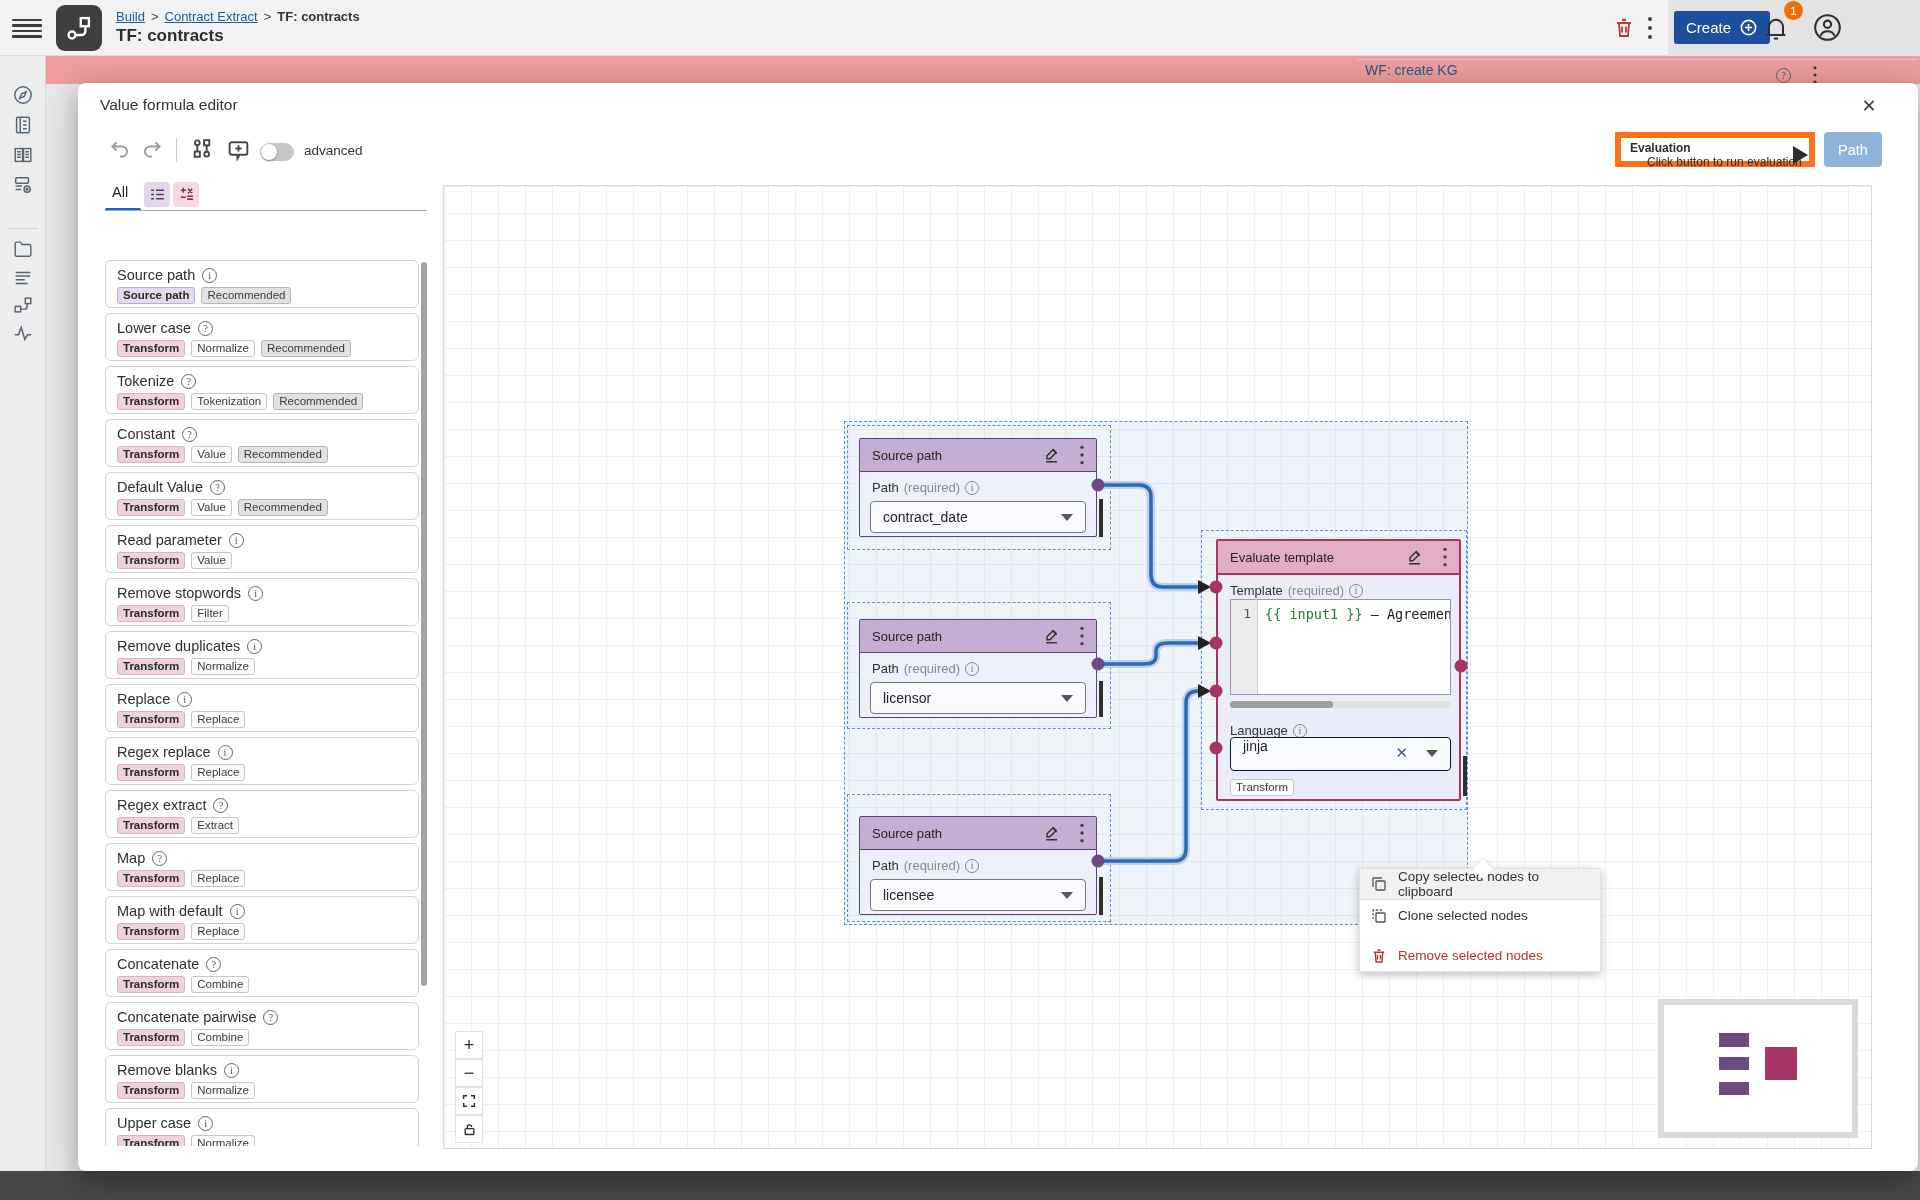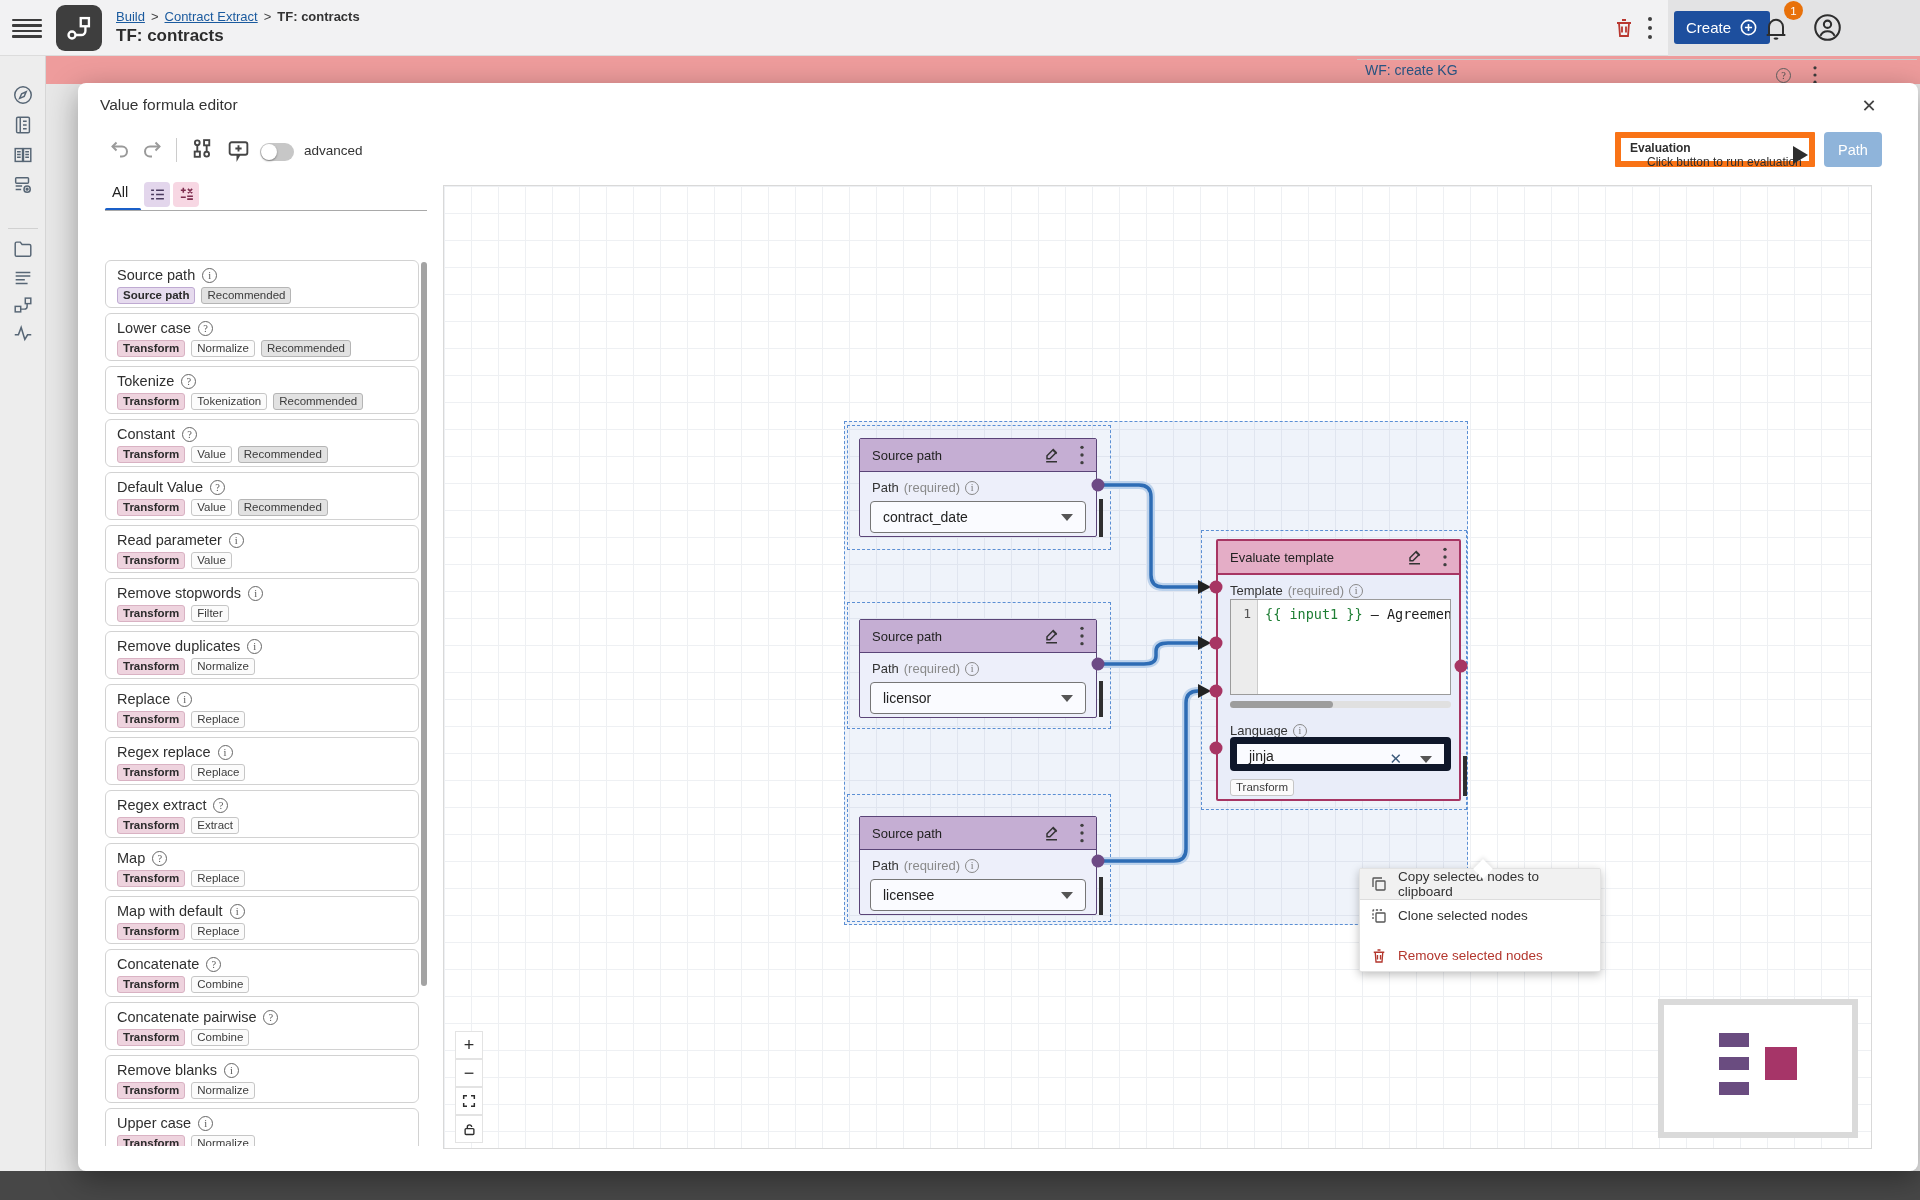--- a/index.html
+++ b/index.html
@@ -100,21 +100,21 @@
   .port-p { background:#6d4a85; }
   .port-m { background:#a73563; }
   .nd-bar { position:absolute; width:4px; background:#2f2f2f; }
 
   .code-box { position:absolute; left:12px; top:58px; width:221px; height:96px; background:#fff; border:1px solid #9b9b9b; overflow:hidden; }
   .code-gutter { position:absolute; left:0; top:0; width:27px; height:100%; background:#ececec; border-right:1px solid #ccc; font-family:"DejaVu Sans Mono", monospace; font-size:13px; color:#555; text-align:right; padding:6px 6px 0 0; }
   .code-line { position:absolute; left:34px; top:6px; font-family:"DejaVu Sans Mono", monospace; font-size:13.5px; white-space:nowrap; color:#1c1c1c; }
   .code-line .hl { color:#1e7e34; }
   .hscroll-track { position:absolute; left:12px; top:160px; width:221px; height:7px; background:#e0e0e0; border-radius:4px; }
   .hscroll-thumb { position:absolute; left:0; top:0; width:103px; height:7px; background:#9d9d9d; border-radius:4px; }
-  .lang-select { position:absolute; left:12px; top:196px; width:221px; height:34px; border:7px solid #0f172a; border-radius:4px; background:#fafbff; display:flex; align-items:flex-end; padding:0 12px; font-size:14px; color:#222; cursor:pointer; }
+  .lang-select { position:absolute; left:12px; top:196px; width:221px; height:34px; border:1px solid #0f172a; border-radius:4px; background:#fafbff; display:flex; align-items:flex-start; padding:0 12px; font-size:14px; color:#222; cursor:pointer; }
   .lang-x { position:absolute; right:42px; top:6px; font-size:15px; color:#3c5a7a; cursor:pointer; }
   .nd-chip { position:absolute; left:12px; top:238px; }
 
   
   .ctx-menu { position:absolute; width:242px; background:#fff; border:1px solid #e2e2e2; border-radius:2px; box-shadow:0 3px 10px rgba(0,0,0,0.25); }
   .ctx-notch { position:absolute; top:-7px; width:14px; height:14px; background:#fff; transform:rotate(45deg); box-shadow:-2px -2px 4px rgba(0,0,0,0.08); }
   .ctx-item { height:31px; display:flex; align-items:center; gap:10px; padding:0 10px; font-size:13.5px; color:#333; cursor:pointer; }
   .ctx-item.hover { background:#f1f1f1; border-bottom:1px solid #ddd; }
   .ctx-item .ci { width:18px; height:18px; color:#555; }
   .ctx-gap { height:9px; }

